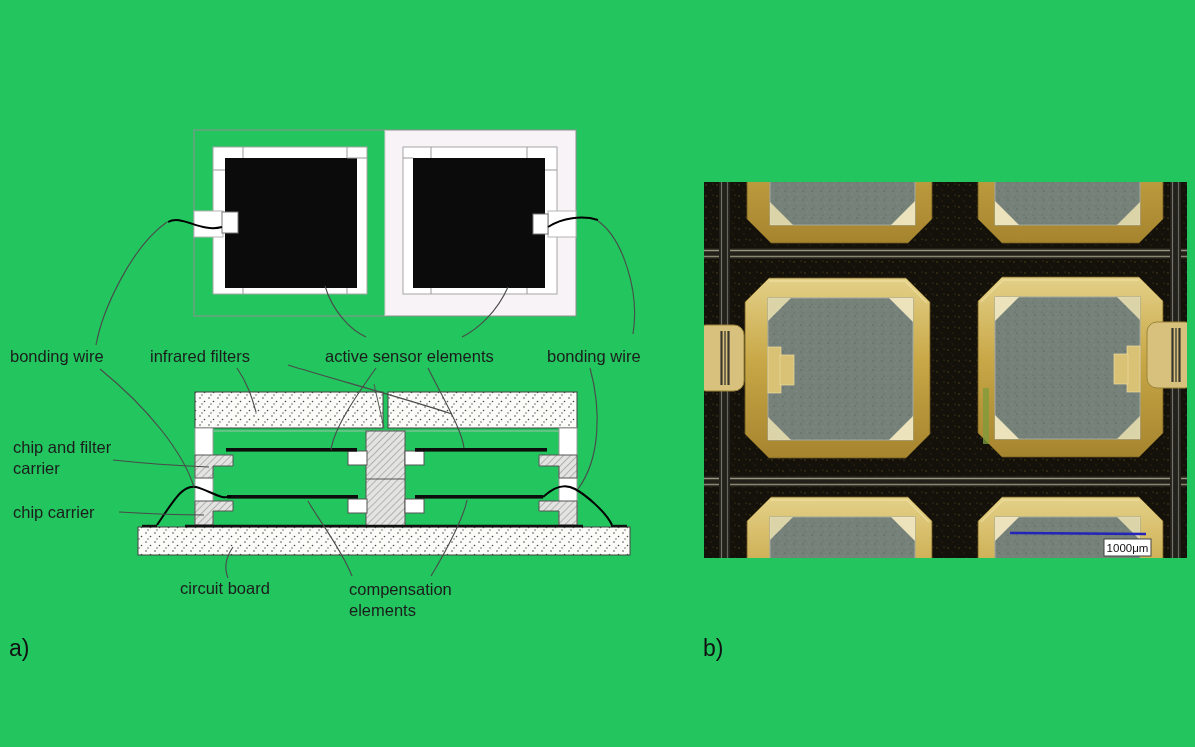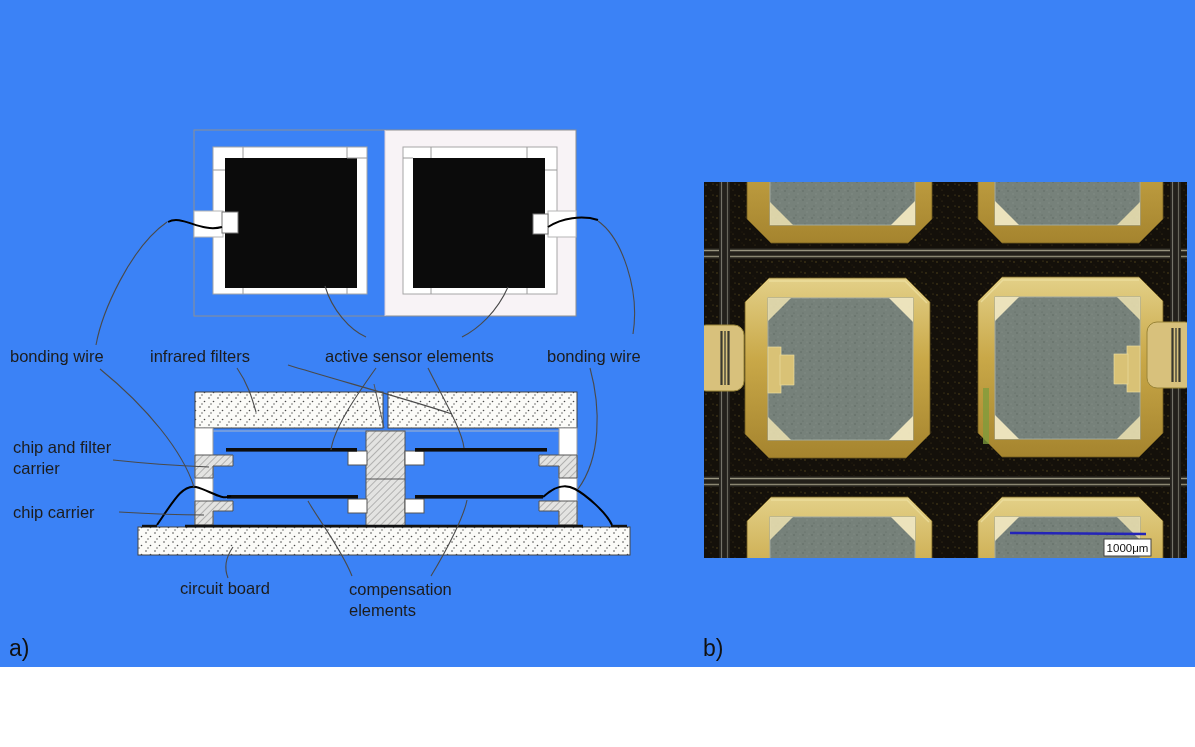--- a/index.html
+++ b/index.html
@@ -1,16 +1,16 @@
 <!DOCTYPE html>
 <html><head>
 <meta charset="utf-8">
 <style>
   html,body{margin:0;padding:0;background:#ffffff;}
-  .page{position:relative;width:1195px;height:667px;background:#3b82f6;overflow:hidden;
+  .page{position:relative;width:1195px;height:747px;background:#22c55e;overflow:hidden;
         font-family:"Liberation Sans","DejaVu Sans",sans-serif;}
   svg{display:block;}
   #panel-a{position:absolute;left:0;top:0;}
   #panel-b{position:absolute;left:704px;top:182px;border:0;}
   .ptag{position:absolute;font-size:23px;color:#111;font-family:"Liberation Sans","DejaVu Sans",sans-serif;}
   #tag-a{left:9px;top:635px;}
   #tag-b{left:703px;top:635px;}
   .lbl{font-family:"Liberation Sans","DejaVu Sans",sans-serif;font-size:16.5px;fill:#1c1c1c;}
   .leader{fill:none;stroke:#4a4a4a;stroke-width:1.1;}
   .wire{fill:none;stroke:#000;stroke-width:2;}

